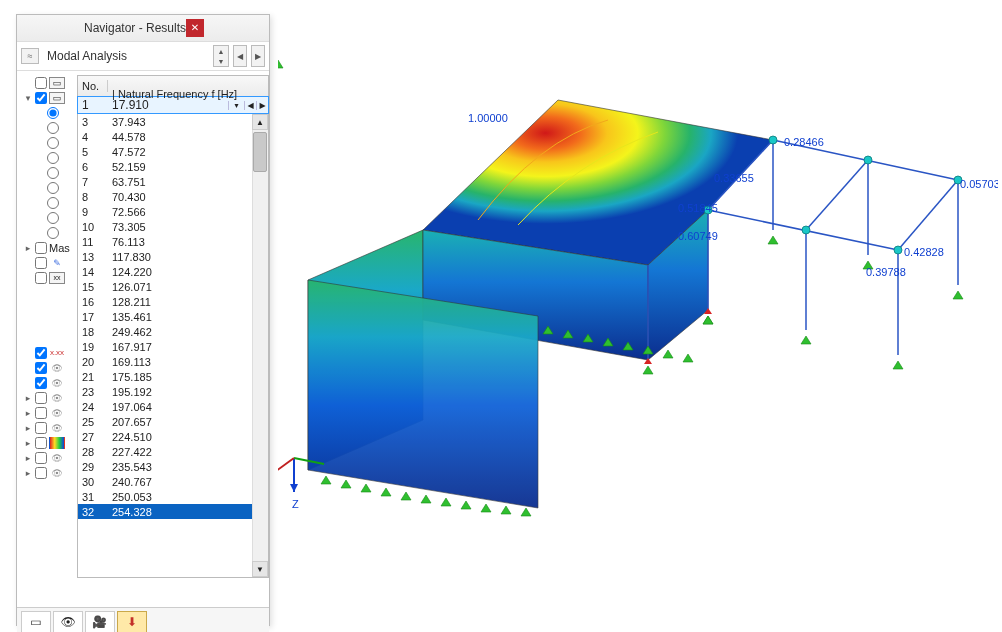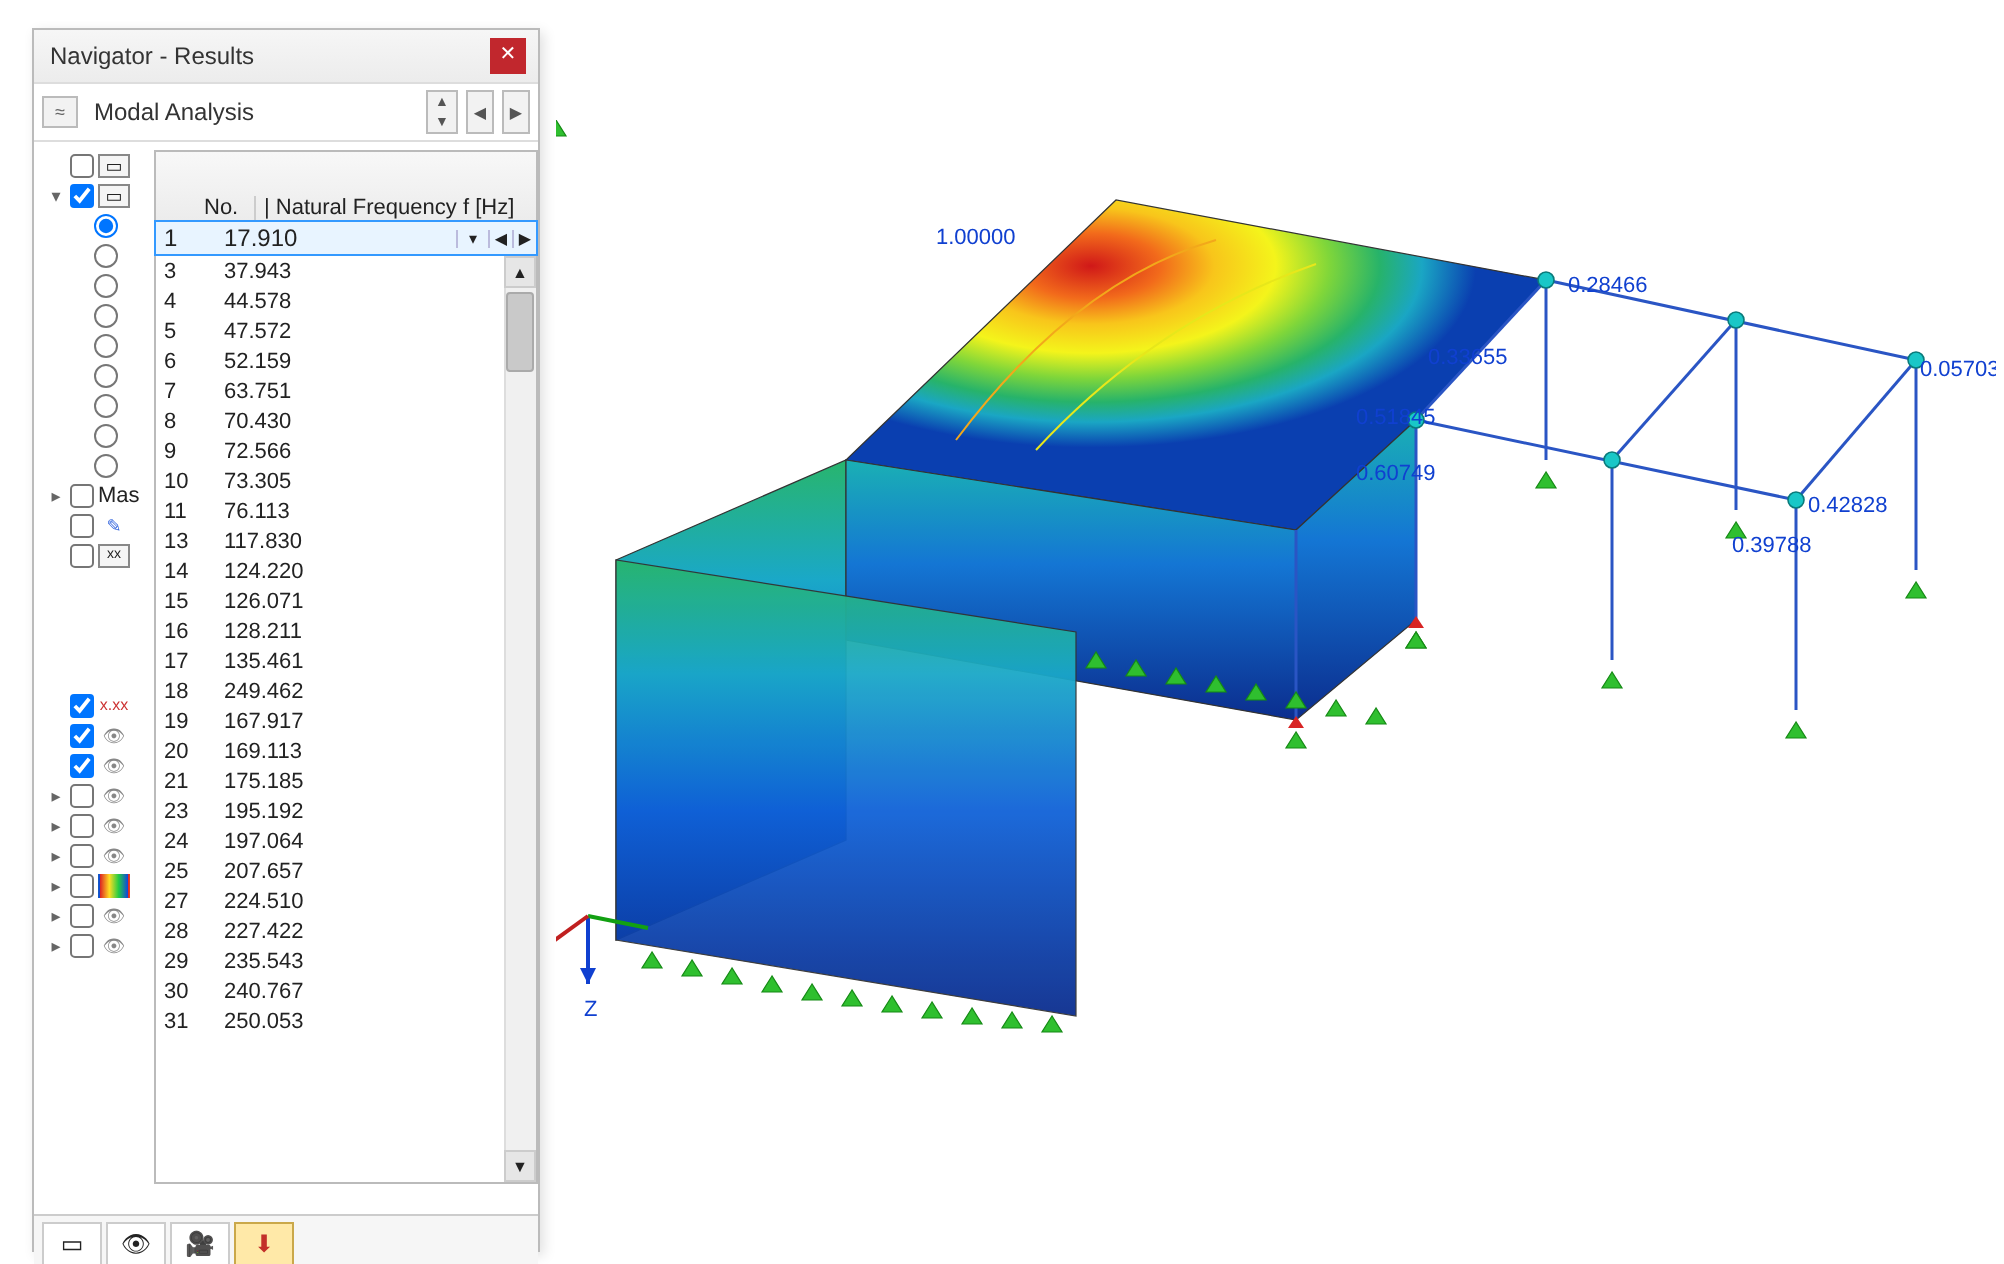--- a/index.html
+++ b/index.html
@@ -1,19 +1,19 @@
 <!DOCTYPE html>
 <html><head>
 <meta charset="utf-8">
 <style>
   * { box-sizing: border-box; margin: 0; padding: 0; }
   body { font-family: "Segoe UI", Tahoma, sans-serif; font-size: 12px; background: #fff; color: #222; width: 1002px; height: 632px; position: relative; overflow: hidden; }
 
   .panel { position: absolute; left: 16px; top: 14px; width: 254px; height: 612px; border: 1px solid #bbb; background: #fff; box-shadow: 2px 2px 6px rgba(0,0,0,0.12); }
-  .panel-header { display: flex; align-items: center; justify-content: space-between; padding: 4px 6px 4px 8px; border-bottom: 1px solid #ddd; background: linear-gradient(#f6f6f6,#ececec); }
+  .panel-header { display: flex; align-items: center; justify-content: center; padding: 4px 6px 4px 8px; border-bottom: 1px solid #ddd; background: linear-gradient(#f6f6f6,#ececec); }
   .panel-title { font-size: 12px; color: #333; }
   .close-btn { width: 18px; height: 18px; background: #c1272d; color: #fff; display: flex; align-items: center; justify-content: center; font-size: 10px; line-height: 1; border: none; cursor: pointer; }
 
   .mode-row { display: flex; align-items: center; padding: 3px 4px; border-bottom: 1px solid #ddd; gap: 4px; }
   .mode-icon { width: 18px; height: 16px; border: 1px solid #bbb; background: #f2f2f2; display:flex; align-items:center; justify-content:center; font-size:9px; color:#666; }
   .mode-label { flex: 1; color: #333; padding-left: 4px; }
   .stepper { width: 16px; height: 22px; border: 1px solid #bbb; background: #f2f2f2; display:flex; flex-direction:column; }
   .stepper span{ flex:1; display:flex; align-items:center; justify-content:center; font-size:7px; color:#555; line-height:1; cursor:pointer;}
   .nav-arrow { width: 14px; height: 22px; border: 1px solid #bbb; background:#f2f2f2; display:flex; align-items:center; justify-content:center; font-size:8px; color:#555; cursor:pointer;}
 
@@ -23,21 +23,21 @@
 
   .tree { font-size: 11px; }
   .tree .row { display: flex; align-items: center; height: 15px; gap: 2px; padding-left: 2px; }
   .tree .expand { width: 10px; text-align:center; color:#666; font-size:9px; cursor:pointer;}
   .tree input[type=checkbox], .tree input[type=radio]{ margin:0; width:12px; height:12px; }
   .tree .ic { width: 16px; height: 12px; display:inline-flex; align-items:center; justify-content:center; font-size:9px; border:1px solid transparent; }
   .tree .ic.box{ border:1px solid #888; background:#f5f5f5;}
   .tree .ic.eye{ color:#888;}
   .tree .lbl{ white-space:nowrap; overflow:hidden; }
 
-  .list-head { display:flex; align-items:flex-end; height:36px; border:1px solid #bbb; background:linear-gradient(#f8f8f8,#ececec); font-size:11px;padding-left:20px;}
+  .list-head { display:flex; align-items:center; height:22px; border:1px solid #bbb; background:linear-gradient(#f8f8f8,#ececec); font-size:11px;}
   .list-head .c-no{ width:30px; padding-left:4px; border-right:1px solid #ccc;}
   .list-head .c-val{ flex:1; padding-left:4px;margin-top:16px;}
 
   .drop-row { display:flex; align-items:center; height:18px; border:1px solid #3399ff; background:#e8f4ff; margin-top:-1px;}
   .drop-row .c-no{ width:30px; padding-left:4px;}
   .drop-row .c-val{ flex:1; padding-left:4px;}
   .drop-row .dd{ width:16px; text-align:center; font-size:8px; cursor:pointer; border-left:1px solid #bbd;}
   .drop-row .ar{ width:12px; text-align:center; font-size:8px; cursor:pointer; border-left:1px solid #bbd;}
 
   .list-body { position:relative; border:1px solid #bbb; border-top:none; height: 464px; overflow:hidden; }
@@ -311,20 +311,24 @@
             <div class="c-no">29</div>
             <div class="c-val">235.543</div>
           </div>
           <div class="list-item">
             <div class="c-no">30</div>
             <div class="c-val">240.767</div>
           </div>
           <div class="list-item">
             <div class="c-no">31</div>
             <div class="c-val">250.053</div>
+          </div>
+          <div class="list-item sel">
+            <div class="c-no">32</div>
+            <div class="c-val">254.328</div>
           </div>
           <div class="scroll-track">
           <div class="scroll-up">▲</div>
           <div class="scroll-thumb"></div>
           <div class="scroll-dn">▼</div>
         </div>
       </div>
     </div>
   </div>
 

